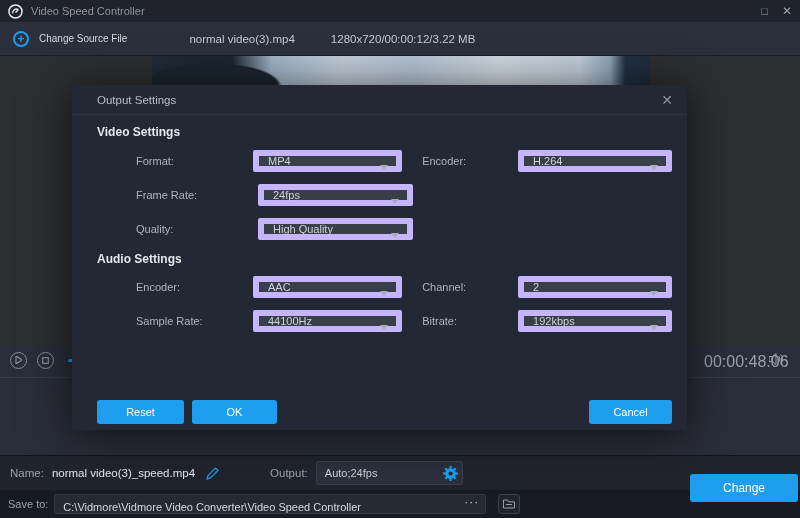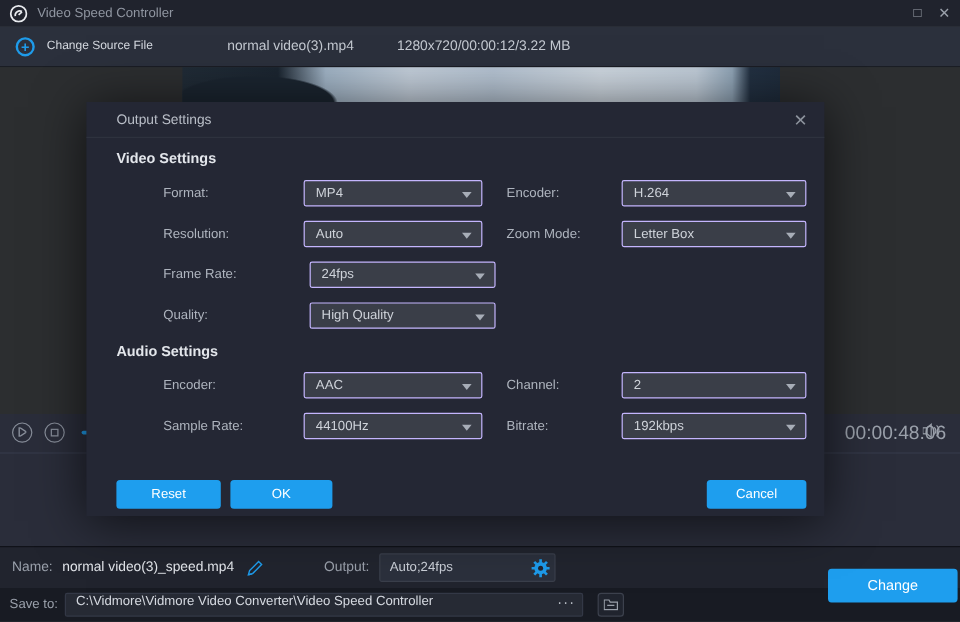--- a/index.html
+++ b/index.html
@@ -96,21 +96,21 @@
   
   .saveto-row {
     left:0; top:490px; width:800px; height:28px;
     background:#181b23;
     display:flex; align-items:center;
   }
   .saveto-label { color:#9aa0ab; margin-left:8px; font-size:11px; }
   .saveto-box {
     position:relative; margin-left:6px; width:432px; height:20px;
     background:#262a34; border:1px solid #333846; border-radius:2px;
-    display:flex; align-items:flex-start;
+    display:flex; align-items:flex-end;
   }
   .saveto-value { color:#d5d9e0; margin-left:8px; font-size:11px; white-space:nowrap;
     overflow:hidden; }
   .more-btn { position:absolute; right:6px; top:0; height:18px; color:#c9ced6;
     font-size:12px; letter-spacing:1px; cursor:pointer; }
   .folder-btn {
     margin-left:12px; width:22px; height:20px; border:1px solid #3c414d;
     border-radius:3px; background:#20242e;
     display:flex; align-items:center; justify-content:center; cursor:pointer;
   }
@@ -143,21 +143,21 @@
   }
   .section-heading.audio { margin-top:5px; margin-bottom:10px; }
   .frow {
     display:flex; align-items:center; height:22px;
     margin:0 15px 12px 25px;
   }
   .flabel  { width:122px; color:#aeb4be; font-size:11px;margin-left:39px; }
   .flabel2 { width:100px; margin-left:20px; color:#aeb4be; font-size:11px; }
   .dd {
     position:relative; height:22px; background:#3a3e48;
-    border:1px solid #c4b5fd; border-radius:2px;
+    border:6px solid #c4b5fd; border-radius:2px;
     display:flex; align-items:center; cursor:pointer;
   }
   .dd-left  { width:155px; }
   .dd-right { width:160px; margin-left:auto; }
   .dd-value { margin-left:9px; color:#ced2d9; font-size:11px; }
   .dd-arrow {
     position:absolute; right:8px; top:9px;
     width:0; height:0;
     border-left:4.5px solid transparent; border-right:4.5px solid transparent;
     border-top:5px solid #a7adb7;
@@ -283,32 +283,20 @@
       <span class="dd-value">MP4</span>
       <span class="dd-arrow"></span>
     </div>
     <span class="flabel2">Encoder:</span>
     <div class="dd dd-right">
       <span class="dd-value">H.264</span>
       <span class="dd-arrow"></span>
     </div>
   </div>
 
-  <div class="frow">
-    <span class="flabel">Resolution:</span>
-    <div class="dd dd-left">
-      <span class="dd-value">Auto</span>
-      <span class="dd-arrow"></span>
-    </div>
-    <span class="flabel2">Zoom Mode:</span>
-    <div class="dd dd-right">
-      <span class="dd-value">Letter Box</span>
-      <span class="dd-arrow"></span>
-    </div>
-  </div>
 
   <div class="frow">
     <span class="flabel">Frame Rate:</span>
     <div class="dd dd-left">
       <span class="dd-value">24fps</span>
       <span class="dd-arrow"></span>
     </div>
   </div>
 
   <div class="frow">

